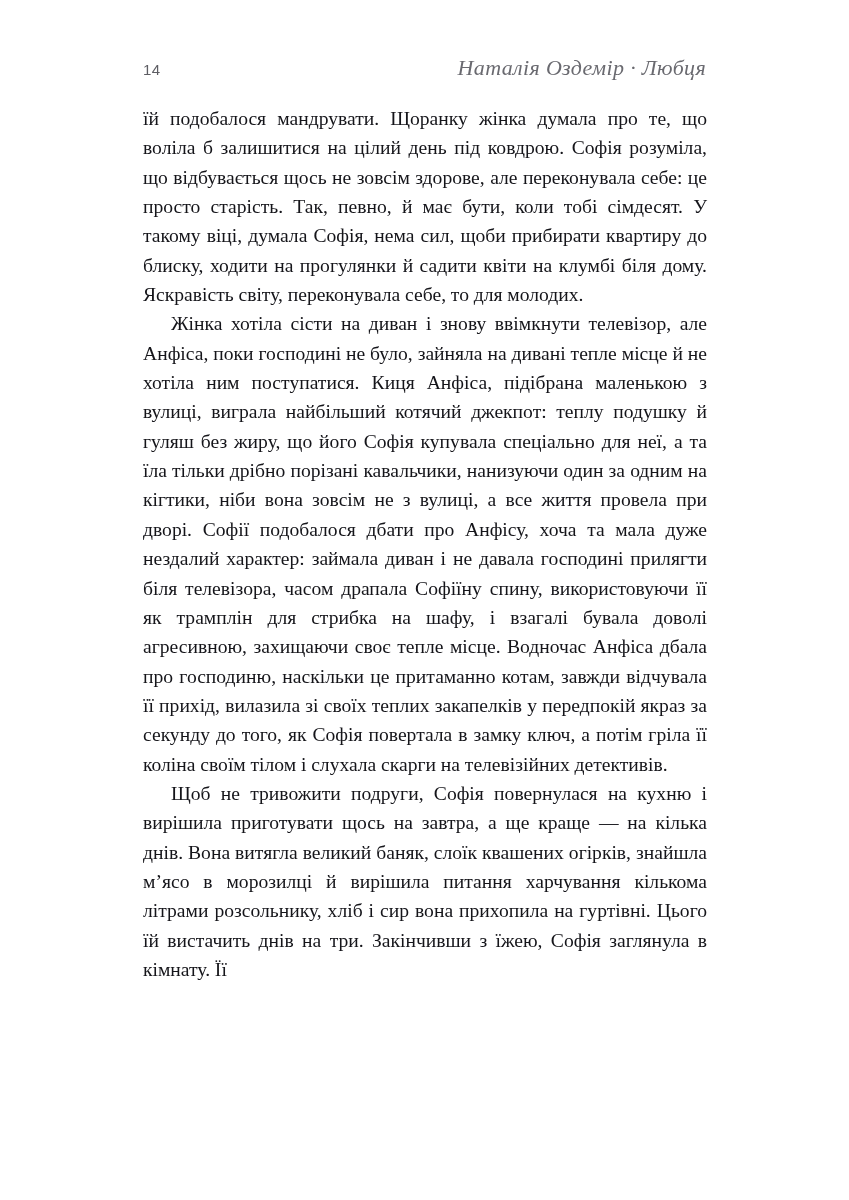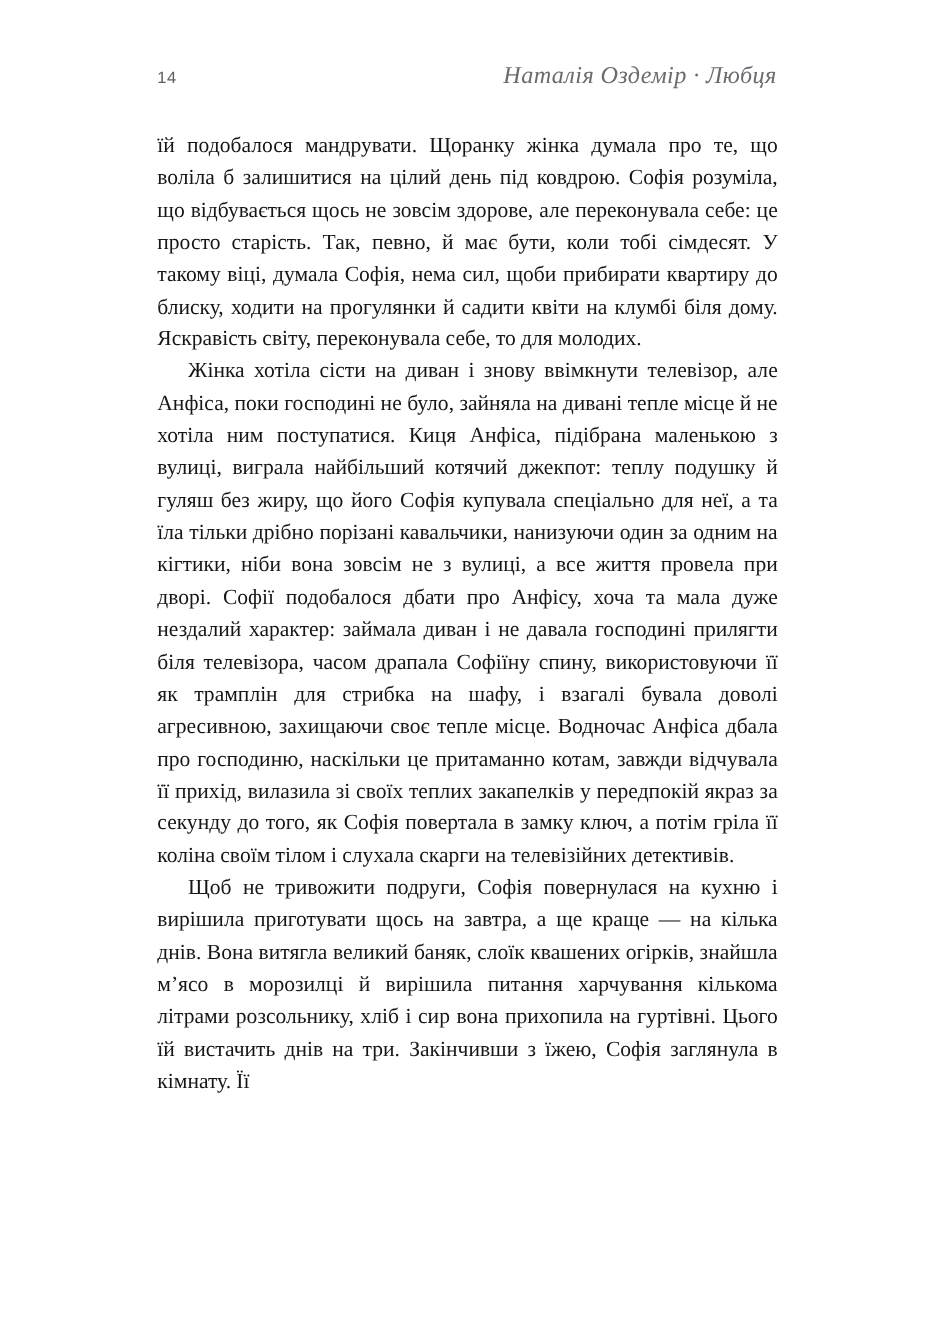--- a/index.html
+++ b/index.html
@@ -50,21 +50,20 @@
     line-height: 1;
     white-space: nowrap;
   }
 
   
   .textblock {
     position: absolute;
     left: 143px;
     top: 104px;
     width: 564px;
-    margin-top: 14px;
   }
   .para {
     margin: 0;
     font-size: 19.6px;
     line-height: 29.35px;
     text-align: justify;
     text-align-last: left;
     text-indent: 28px;
     hyphens: manual;
     word-spacing: -0.1px;

